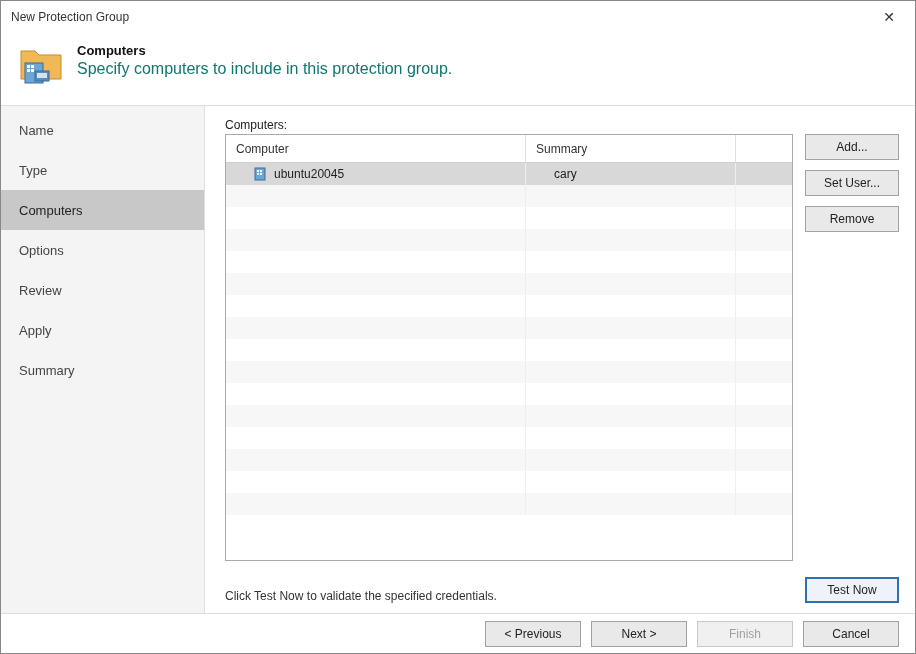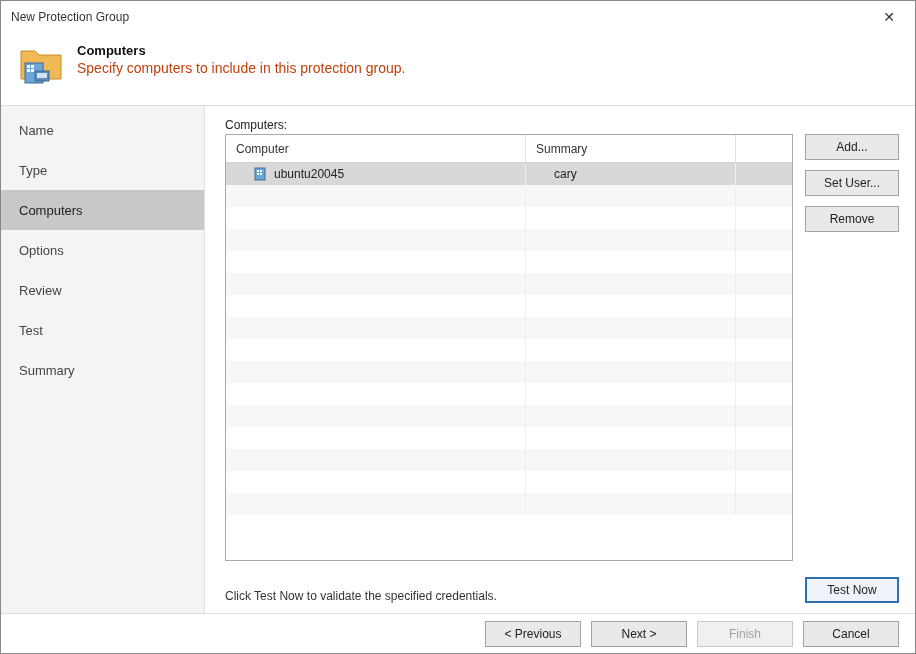--- a/index.html
+++ b/index.html
@@ -5,21 +5,21 @@
     * { box-sizing: border-box; margin: 0; padding: 0; }
     html, body { width: 916px; height: 654px; font-family: "Segoe UI", Tahoma, sans-serif; font-size: 12px; color: #222; background: #fff; }
     .window { width: 916px; height: 654px; border: 1px solid #888; background: #fff; display: flex; flex-direction: column; }
     .titlebar { height: 32px; display: flex; align-items: center; padding: 0 10px; position: relative; }
     .titlebar .title { font-size: 12px; color: #333; }
     .titlebar .close { position: absolute; right: 6px; top: 2px; width: 40px; height: 28px; display: flex; align-items: center; justify-content: center; font-size: 14px; color: #333; cursor: default; }
     .header { display: flex; align-items: flex-start; padding: 8px 16px 16px 16px; border-bottom: 1px solid #ddd; }
     .header-icon { width: 48px; height: 48px; margin-right: 12px; flex-shrink: 0; }
     .header-text { padding-top: 2px; }
     .header-text .h-title { font-weight: 700; font-size: 13px; color: #111; margin-bottom: 2px; }
-    .header-text .h-sub { font-size: 14px; color: #c2410c; }
+    .header-text .h-sub { font-size: 16px; color: #0f766e; }
     .body { flex: 1; display: flex; overflow: hidden; }
     .sidebar { width: 210px; background: #f4f4f4; border-right: 1px solid #e0e0e0; padding-top: 4px; }
     .sidebar-item { height: 40px; display: flex; align-items: center; padding: 0 18px; font-size: 13px; color: #444; cursor: default; }
     .sidebar-item.active { background: #c8c8c8; color: #222; }
     .main { flex: 1; padding: 10px 16px 10px 20px; display: flex; flex-direction: column; }
     .main-label { font-size: 12px; margin: 2px 0 2px 0; }
     .main-row { display: flex; gap: 12px; flex: 1; min-height: 0; }
     .table-wrap { flex: 1; border: 1px solid #a9a9a9; background: #fff; display: flex; flex-direction: column; min-height: 0; }
     .table-head { display: flex; height: 28px; border-bottom: 1px solid #d0d0d0; background: #fff; }
     .th { display: flex; align-items: center; padding: 0 10px; font-size: 12px; color: #333; border-right: 1px solid #e0e0e0; }
@@ -87,21 +87,21 @@
       <div class="sidebar-item active">
         <span>Computers</span>
       </div>
       <div class="sidebar-item">
         <span>Options</span>
       </div>
       <div class="sidebar-item">
         <span>Review</span>
       </div>
       <div class="sidebar-item">
-        <span>Test</span>
+        <span>Apply</span>
       </div>
       <div class="sidebar-item">
         <span>Summary</span>
       </div>
     </div>
 
     <div class="main">
       <div class="main-label">Computers:</div>
 
       <div class="main-row">

